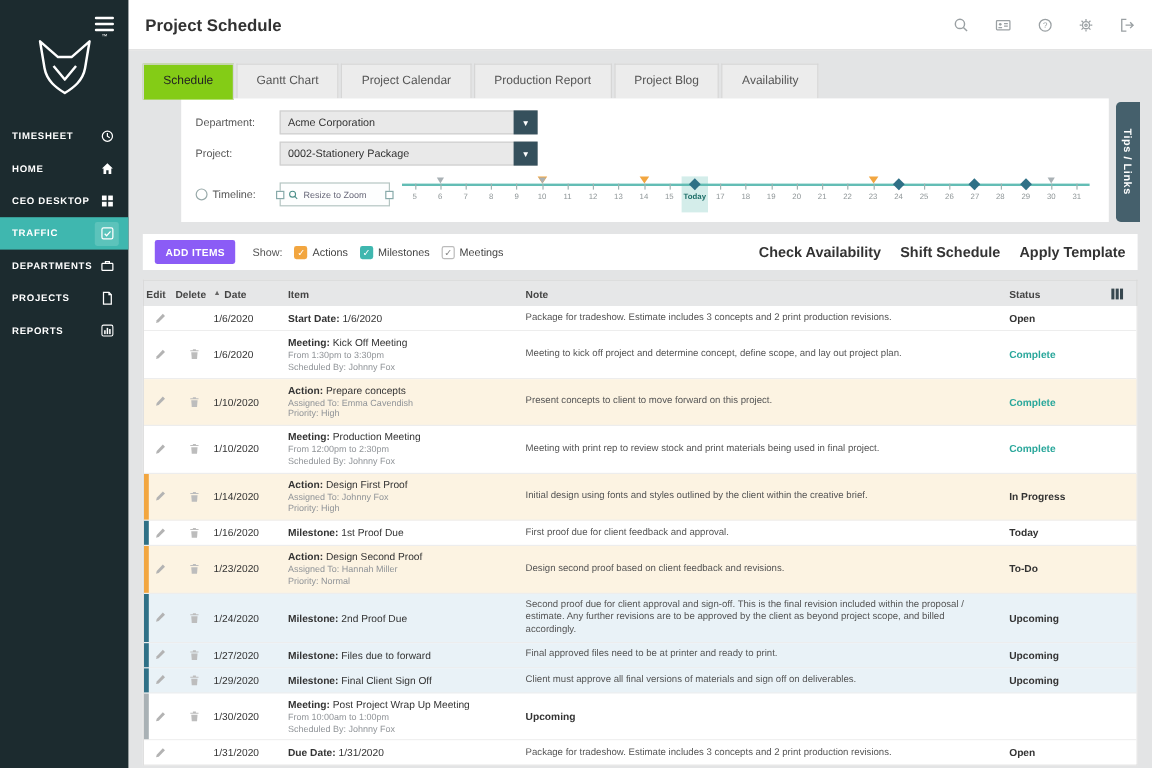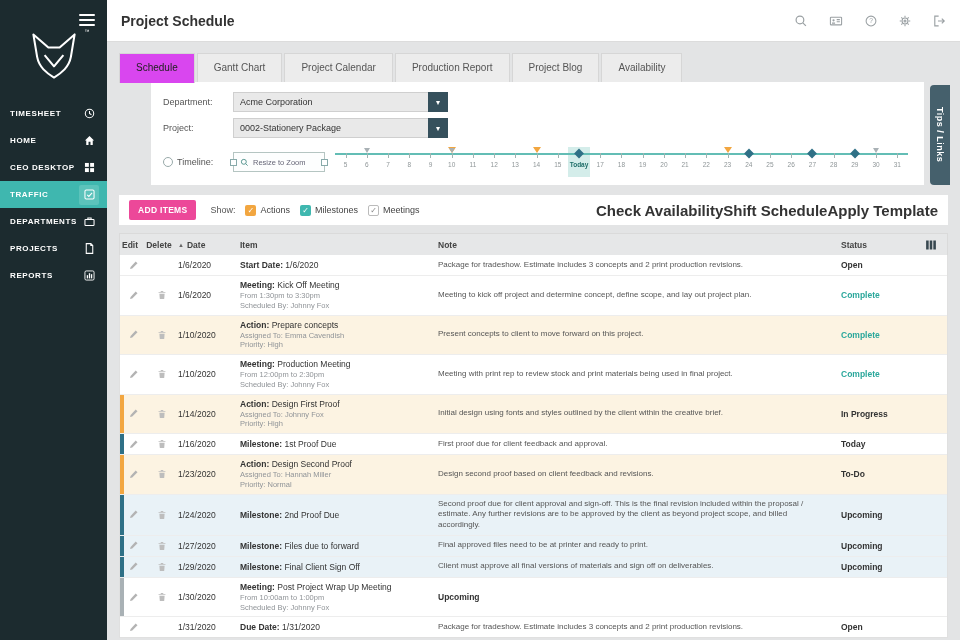--- a/index.html
+++ b/index.html
@@ -22,21 +22,21 @@
   .topbar{position:absolute;left:107px;right:0;top:0;height:42px;background:#fff;border-bottom:1px solid #dcdcdc;
           display:flex;align-items:center;padding:0 14px;box-sizing:border-box;z-index:5;}
   .topbar h1{font-size:14px;font-weight:bold;color:#333;margin:0;}
   .top-icons{margin-left:auto;display:flex;gap:20px;color:#9aa0a3;align-items:center;}
   .top-icons span{cursor:pointer;display:flex;}
   
   .main{position:absolute;left:107px;right:0;top:43px;bottom:0;padding:10px 12px 0 12px;box-sizing:border-box;}
   .tabs{display:flex;gap:2px;}
   .tab{height:28px;line-height:28px;padding:0 16px;background:#ececec;border:1px solid #d6d6d6;border-bottom:none;
        font-size:10px;color:#555;cursor:pointer;}
-  .tab.active{background:#d946ef;color:#222;position:relative;z-index:2;margin-bottom:-1px;height:29px;}
+  .tab.active{background:#84cc16;color:#222;position:relative;z-index:2;margin-bottom:-1px;height:29px;}
   .panel{background:#fff;padding:10px 12px 8px;margin-right:24px;position:relative;margin-left:32px;}
   .field{display:flex;align-items:center;margin-bottom:6px;}
   .field label{width:70px;font-size:9px;color:#555;}
   .select{width:215px;height:20px;background:#e9e9e9;border:1px solid #cfcfcf;font-size:9px;color:#333;
           display:flex;align-items:center;padding:0 6px;position:relative;box-sizing:border-box;cursor:pointer;}
   .select .dd{position:absolute;right:-1px;top:-1px;bottom:-1px;width:20px;background:#35505c;color:#fff;
               display:flex;align-items:center;justify-content:center;font-size:8px;}
   .tl-row{display:flex;align-items:center;margin-top:9px;}
   .tl-label{display:flex;align-items:center;gap:4px;width:70px;font-size:9px;color:#555;}
   .radio-ico{width:8px;height:8px;border:1px solid #9aa;border-radius:50%;display:inline-block;}
@@ -58,29 +58,29 @@
   .marker.kind-action{top:0;width:0;height:0;border-left:4px solid transparent;border-right:4px solid transparent;
                       border-top:6px solid #f2a640;}
   .marker.kind-milestone{top:3px;width:7px;height:7px;background:#2f7086;transform:translateX(-50%) rotate(45deg);}
   .marker.kind-meeting{top:1px;width:0;height:0;border-left:3px solid transparent;border-right:3px solid transparent;
                       border-top:5px solid #a9b1b5;}
   .tips{position:absolute;top:42px;right:10px;width:20px;height:100px;background:#45606c;color:#fff;
         border-radius:4px 0 0 4px;display:flex;align-items:center;justify-content:center;
         writing-mode:vertical-rl;font-size:9px;font-weight:bold;letter-spacing:.5px;cursor:pointer;z-index:3;}
   
   .toolbar{margin-top:10px;background:#fff;height:30px;display:flex;align-items:center;padding:0 10px;gap:10px;}
-  .add-btn{background:#ec4899;color:#fff;font-size:8.5px;font-weight:bold;padding:5px 9px;border-radius:2px;
+  .add-btn{background:#8b5cf6;color:#fff;font-size:8.5px;font-weight:bold;padding:5px 9px;border-radius:2px;
            letter-spacing:.3px;cursor:pointer;}
   .show-label{font-size:9px;color:#555;margin-left:4px;}
   .cb-group{display:flex;align-items:center;gap:4px;font-size:9px;color:#444;cursor:pointer;}
   .cb{width:11px;height:11px;border-radius:2px;display:flex;align-items:center;justify-content:center;
       font-size:8px;color:#fff;box-sizing:border-box;}
   .cb.orange{background:#f2a640;} .cb.teal{background:#3fb7af;}
   .cb.plain{background:#fff;border:1px solid #bbb;color:#888;}
-  .tool-links{margin-left:auto;display:flex;font-size:15px;font-weight:bold;color:#333;}
+  .tool-links{margin-left:auto;display:flex;gap:16px;font-size:12px;font-weight:bold;color:#333;}
   .tool-links span{cursor:pointer;}
   
   .table{margin-top:8px;background:#fff;}
   .grid{display:grid;grid-template-columns:26px 32px 62px 198px 1fr 80px 26px;}
   .thead{background:#e6e7e8;height:22px;align-items:center;font-size:8.5px;font-weight:bold;color:#444;
          border:1px solid #dadada;border-bottom:none;box-sizing:border-box;}
   .th{padding-right:6px;}
   .th-edit{text-align:center;} .th-del{text-align:center;}
   .th-date{display:flex;align-items:center;gap:3px;cursor:pointer;}
   .sort-ico{font-size:6px;color:#666;}

